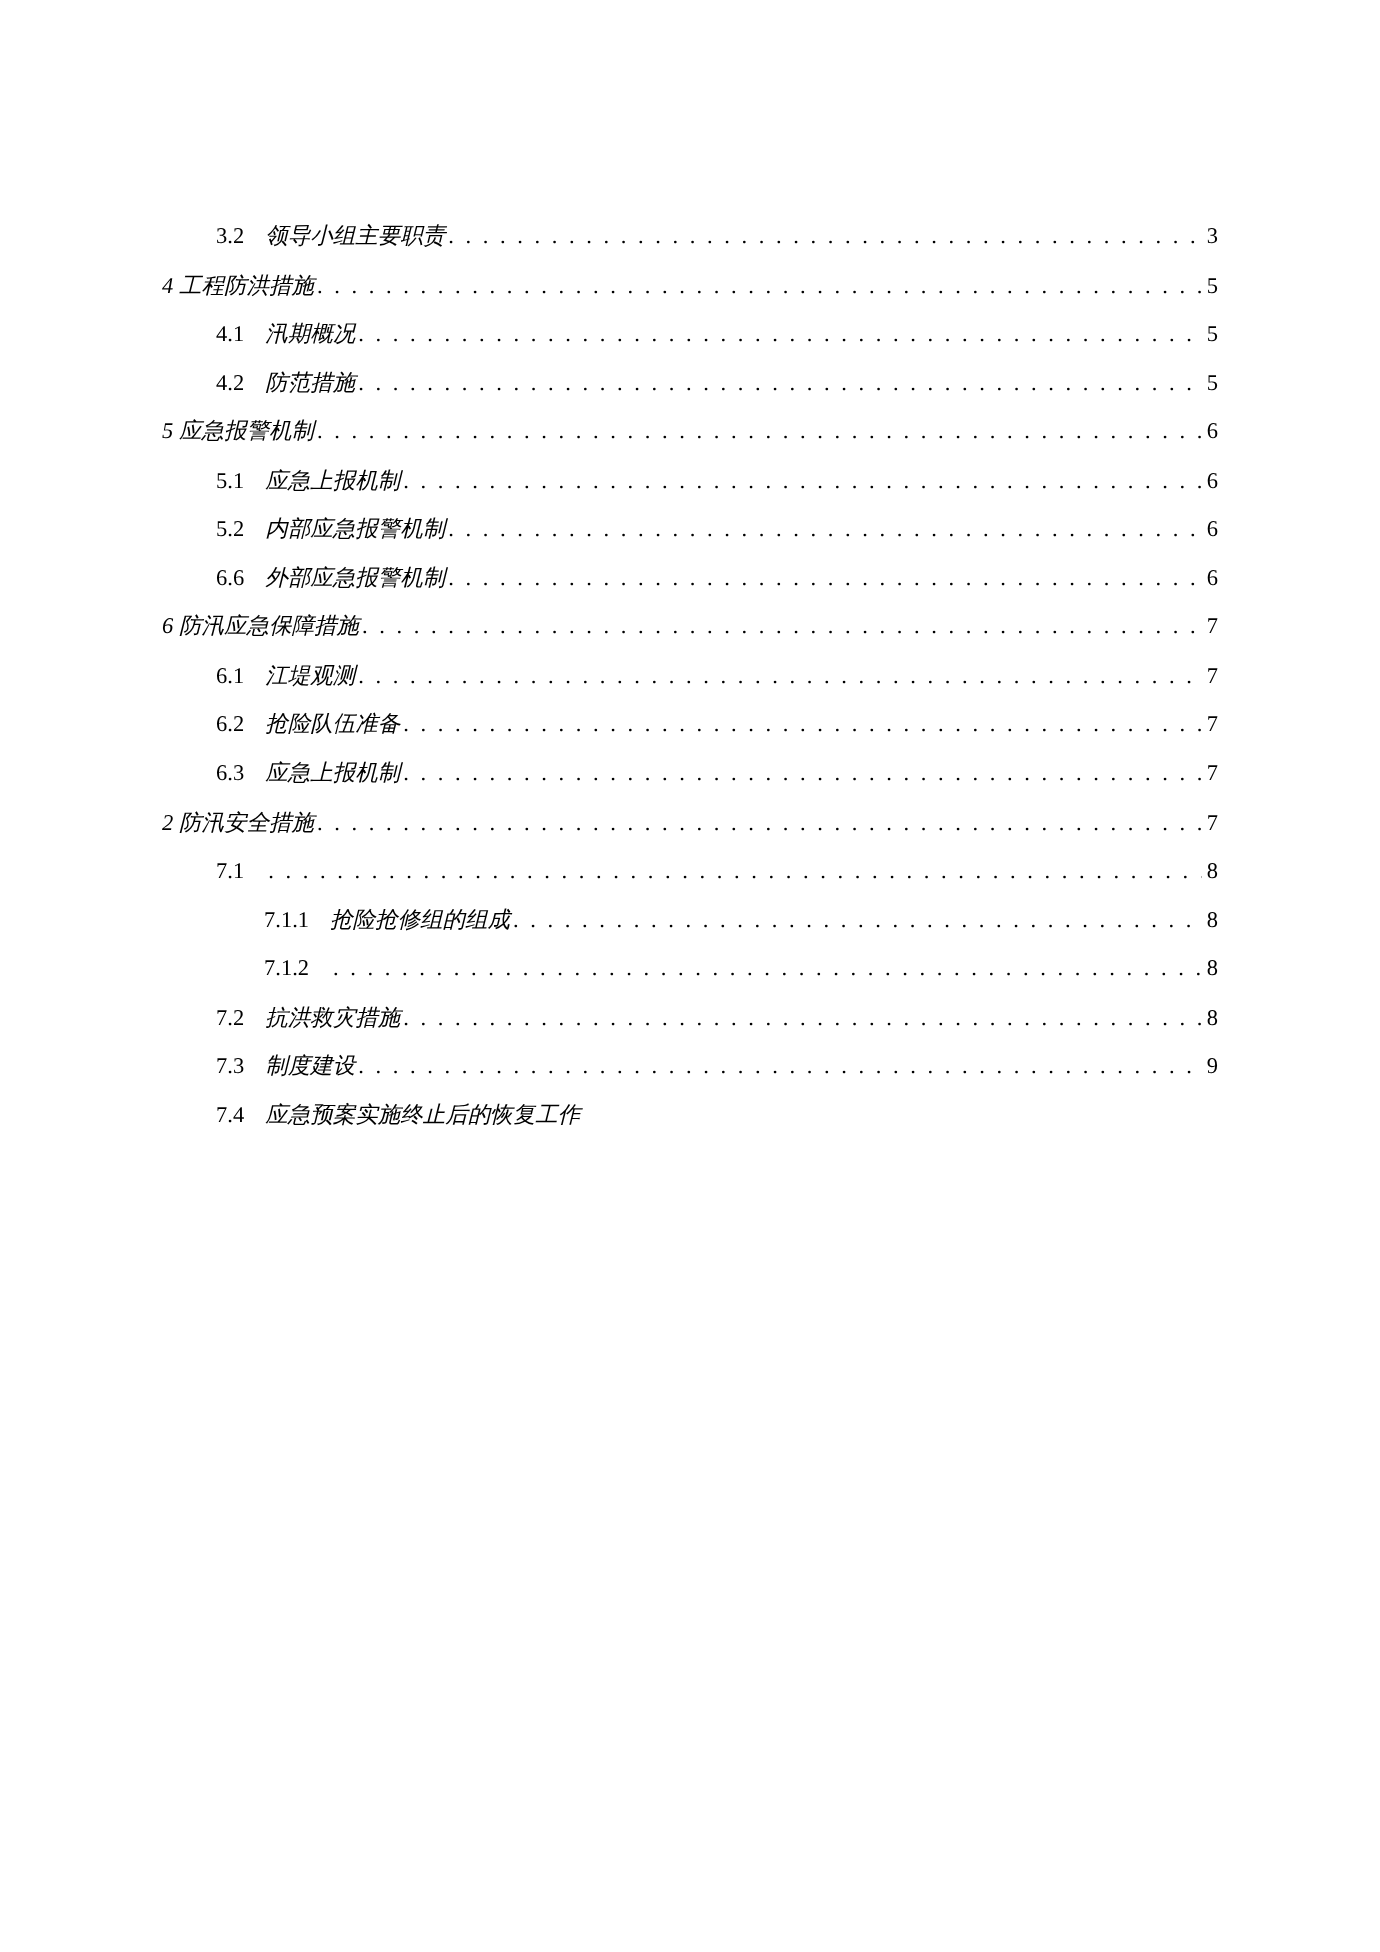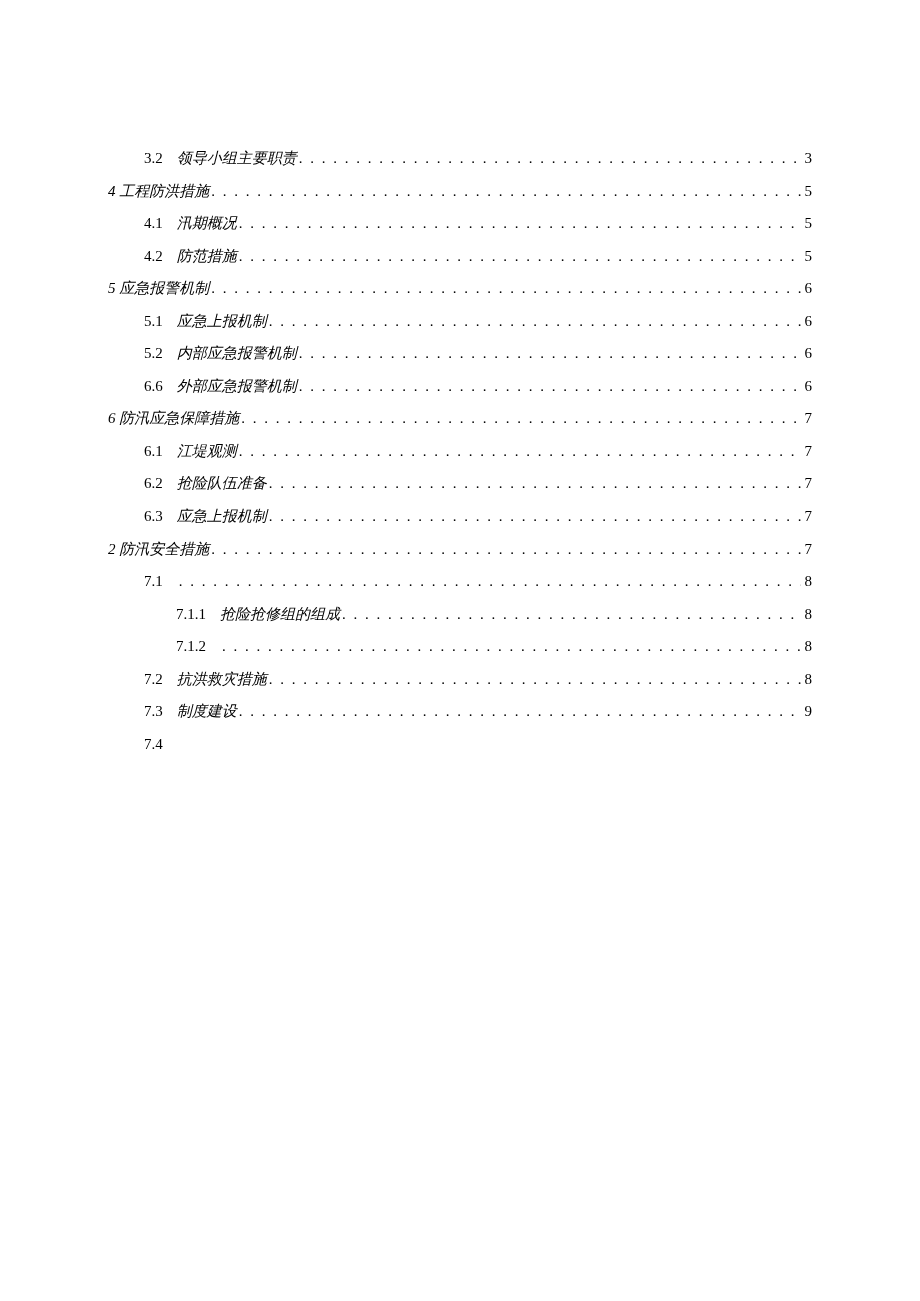--- a/index.html
+++ b/index.html
@@ -138,15 +138,16 @@
         <span class="pg">8</span>
       </div>
       <div class="toc-line indent-1">
         <span class="num">7.3</span>
         <span class="title">制度建设</span>
         <span class="leader"></span>
         <span class="pg">9</span>
       </div>
       <div class="toc-line indent-1">
         <span class="num">7.4</span>
+        <span class="title">应急预案实施终止后的恢复工作</span>
       </div>
     </div>
 </div>
 
 </body></html>

